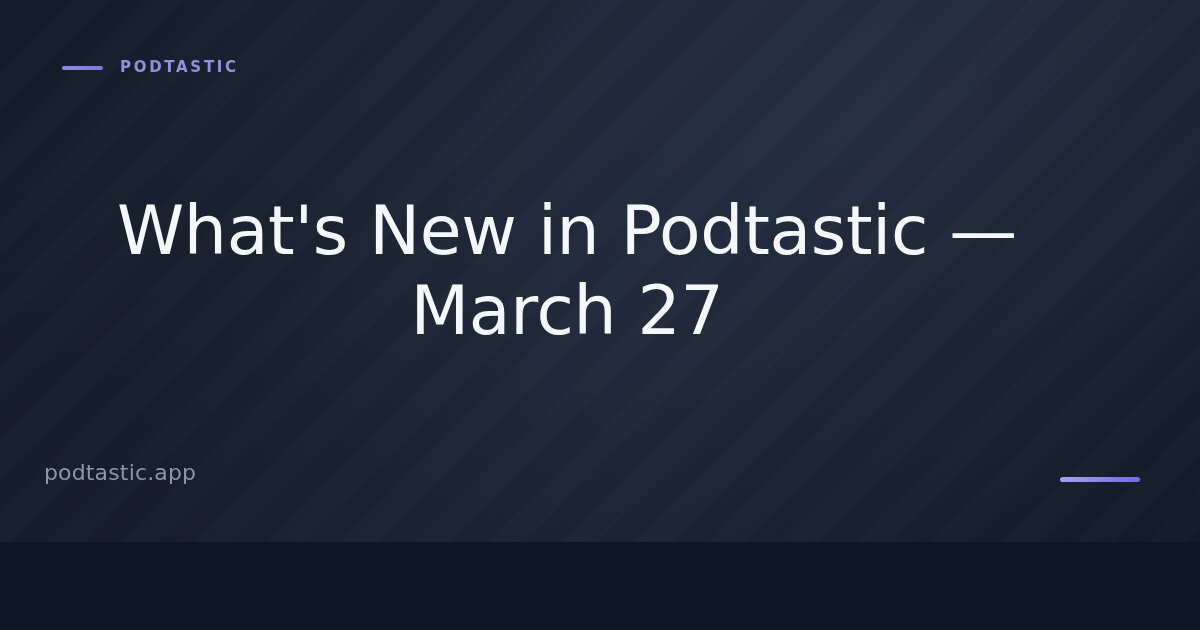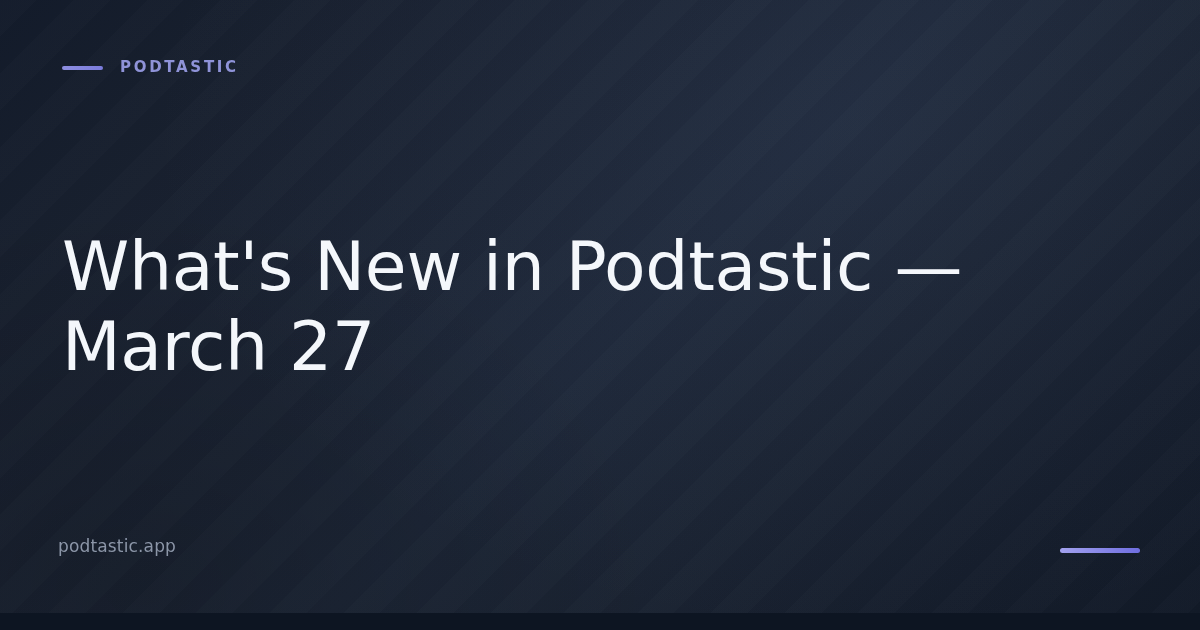--- a/index.html
+++ b/index.html
@@ -5,34 +5,35 @@
 <style>
   html, body {
     margin: 0;
     padding: 0;
     background: #0d1522;
   }
 
   #og-card {
     position: relative;
     width: 1200px;
-    height: 613px;
+    height: 542px;
     overflow: hidden;
     font-family: "DejaVu Sans", "Liberation Sans", sans-serif;
     
     background-color: #151d2e;
     background-image:
       linear-gradient(135deg,
         #131b2b 0%,
         #18202f 18%,
         #1b2434 38%,
         #1d2738 52%,
         #1a2332 68%,
         #151d2c 85%,
         #121a28 100%);
+    text-align: center;
   }
 
   
   #og-card .band-overlay {
     position: absolute;
     inset: 0;
     background-image:
       repeating-linear-gradient(135deg,
         rgba(255,255,255,0.012) 0px,
         rgba(255,255,255,0.012) 26px,
@@ -93,24 +94,24 @@
     color: #f4f7fb;
     font-size: 68px;
     font-weight: 400;
     letter-spacing: -0.3px;
     line-height: 1.18;
   }
 
   
   .footer-domain {
     position: absolute;
-    left: 58px;
+    left: 44px;
     bottom: 58px;
     color: #8c96a8;
-    font-size: 17px;
+    font-size: 22px;
     font-weight: 400;
     letter-spacing: 0.15px;
     line-height: 1;
   }
 
   .footer-accent {
     position: absolute;
     right: 60px;
     bottom: 60px;
     width: 80px;

